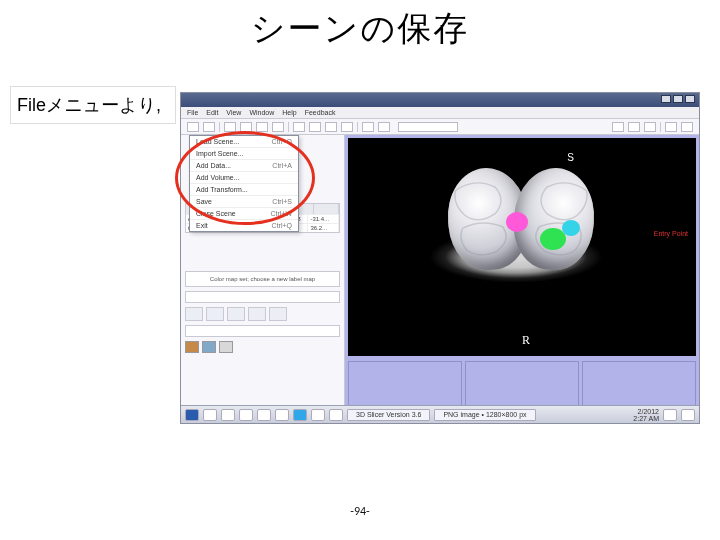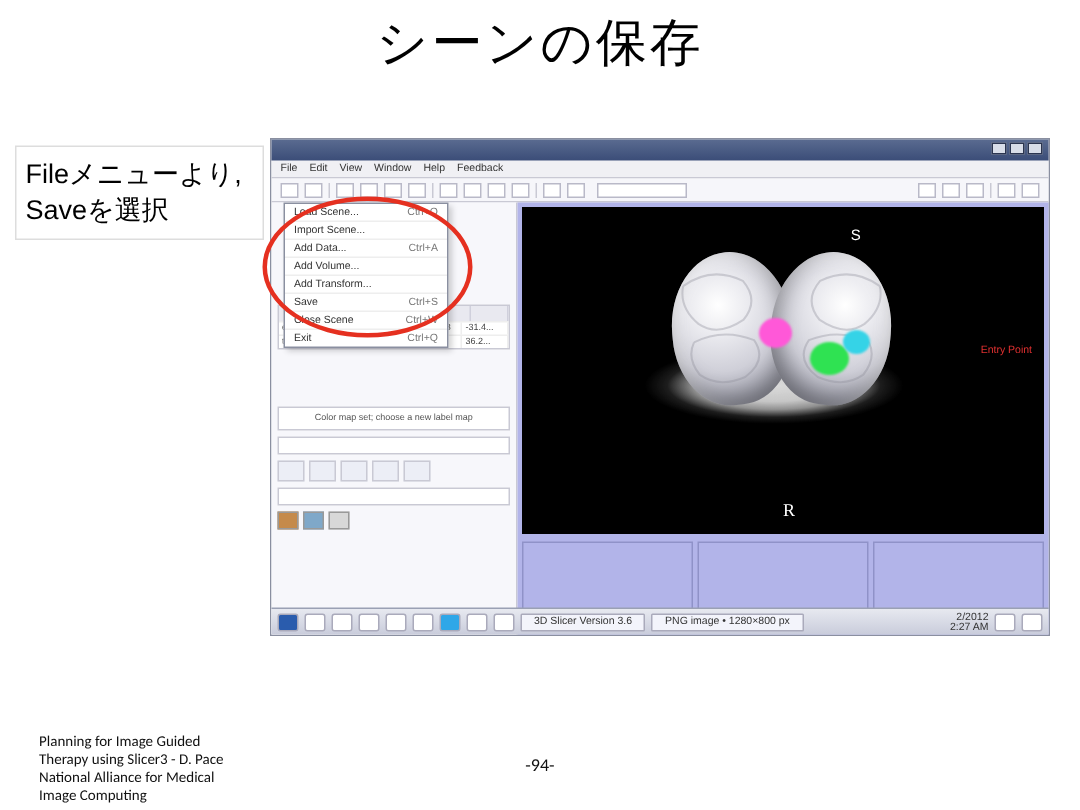--- a/index.html
+++ b/index.html
@@ -2,21 +2,21 @@
 <html><head>
 <meta charset="utf-8">
 <style>
   * { box-sizing: border-box; margin: 0; padding: 0; }
   html, body { width: 720px; height: 540px; background: #fff; font-family: "Hiragino Kaku Gothic Pro", "Meiryo", sans-serif; overflow: hidden; position: relative; }
 
   .slide { width: 720px; height: 540px; position: relative; }
 
   .title { position: absolute; top: 6px; left: 0; width: 720px; text-align: center; font-size: 34px; font-weight: 500; font-family: "Yu Mincho", "MS Mincho", serif; color: #000; letter-spacing: 2px; }
 
-  .callout { position: absolute; top: 86px; left: 10px; padding: 6px 14px 6px 6px; background: #fff; border: 1px solid #ddd; font-size: 18px; line-height: 1.35; color: #000; z-index: 5; margin-top: 11px; }
+  .callout { position: absolute; top: 86px; left: 10px; padding: 6px 14px 6px 6px; background: #fff; border: 1px solid #ddd; font-size: 18px; line-height: 1.35; color: #000; z-index: 5; }
 
   .screenshot { position: absolute; top: 92px; left: 180px; width: 520px; height: 332px; border: 1px solid #8a8fa0; background: #fdfdff; }
 
   .app-titlebar { height: 14px; background: linear-gradient(#5a6b90,#3b4d78); position: relative; }
   .app-titlebar .winbtns { position:absolute; right:4px; top:2px; display:flex; gap:2px; }
   .app-titlebar .winbtns div { width:10px; height:8px; background:#d8dde8; border:1px solid #2b3550; }
 
   .app-menubar { height: 12px; background:#f0f0f4; border-bottom:1px solid #c9c9d4; display:flex; gap:8px; padding:0 6px; align-items:center; }
   .app-menubar span { font-size:7px; color:#333; }
 
@@ -90,21 +90,20 @@
 </style>
 </head>
 <body>
 
 <div class="slide">
 
   <div class="title">シーンの保存</div>
 
   <div class="callout">
     <div>Fileメニューより,</div>
-    <div>Saveを選択</div>
   </div>
 
   <div class="screenshot">
 
     <div class="app-titlebar">
       <div class="winbtns">
         <div></div>
         <div></div>
         <div></div>
       </div>
@@ -277,22 +276,16 @@
       <div class="clock">
         <div>2/2012</div>
         <div>2:27 AM</div>
       </div>
       <div class="tbic"></div>
       <div class="tbic"></div>
     </div>
 
   </div>
 
-  <div class="footer-left">
-    <div>Planning for Image Guided</div>
-    <div>Therapy using Slicer3 - D. Pace</div>
-    <div>National Alliance for Medical</div>
-    <div>Image Computing</div>
-  </div>
 
   <div class="page-num">-94-</div>
 
 </div>
 
 </body></html>

